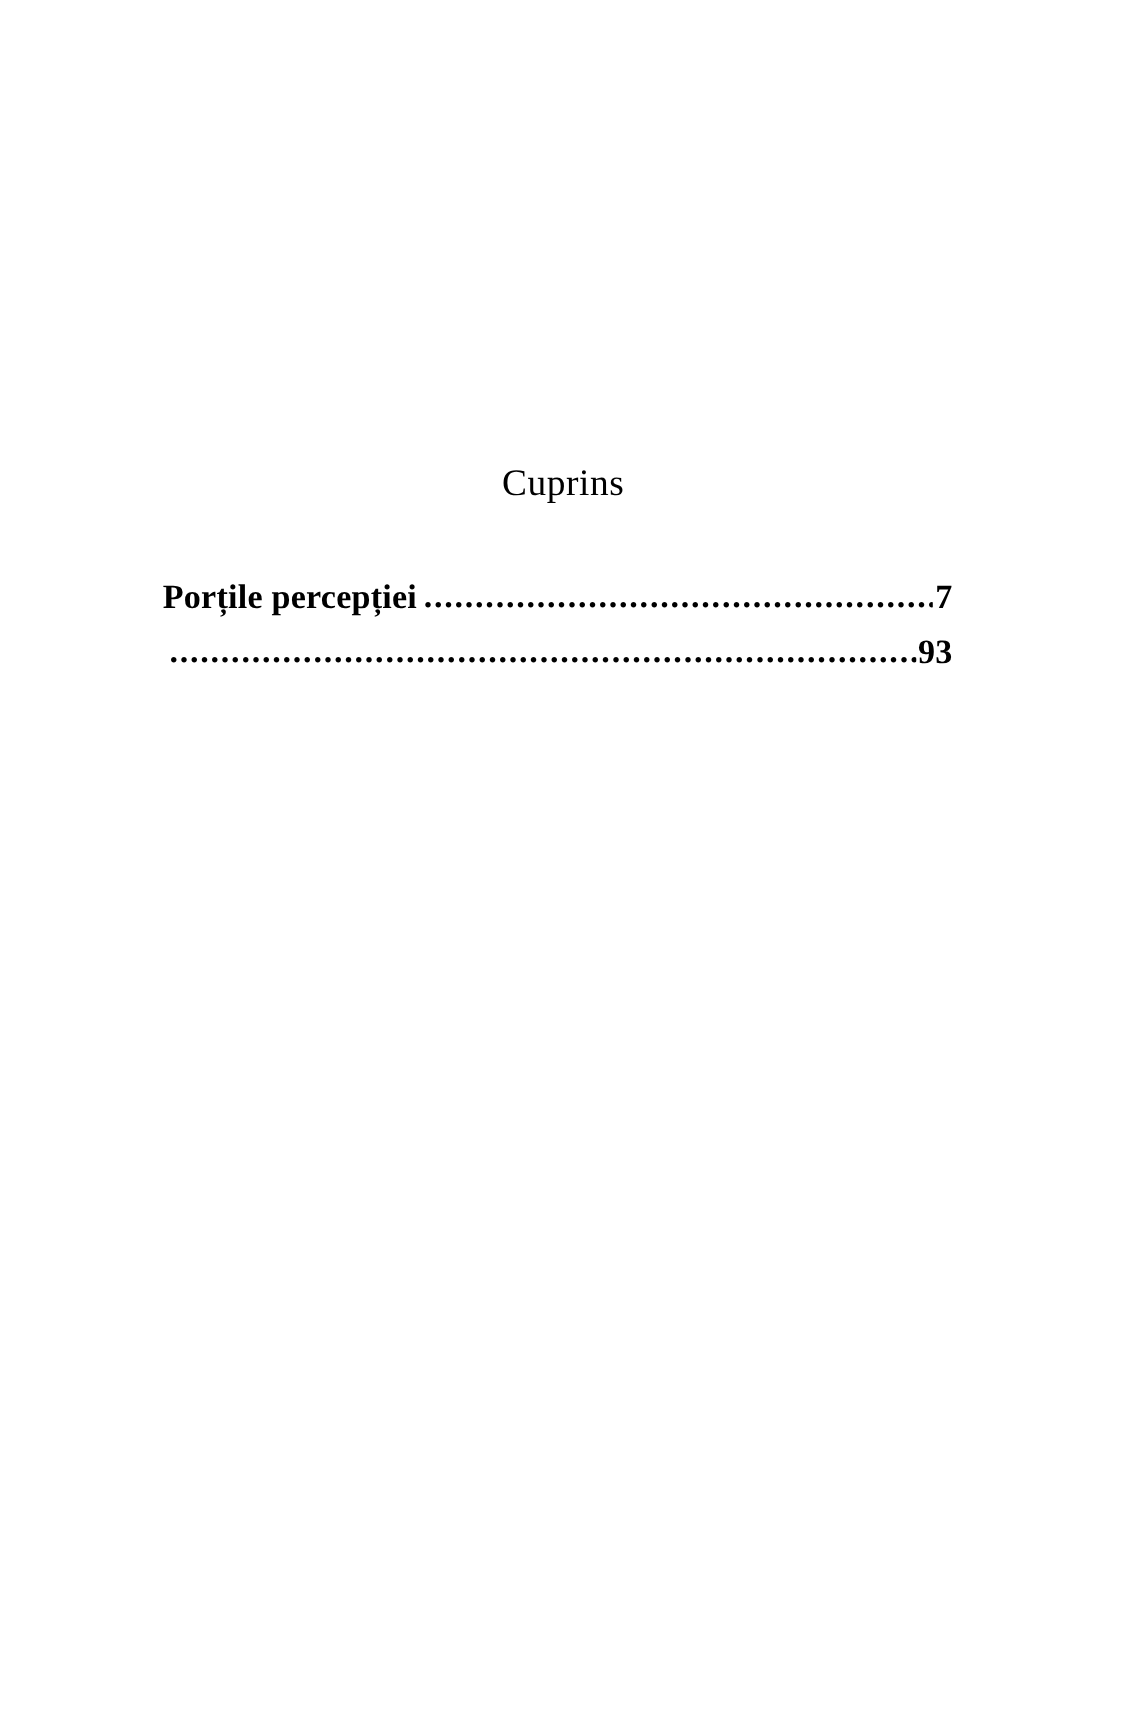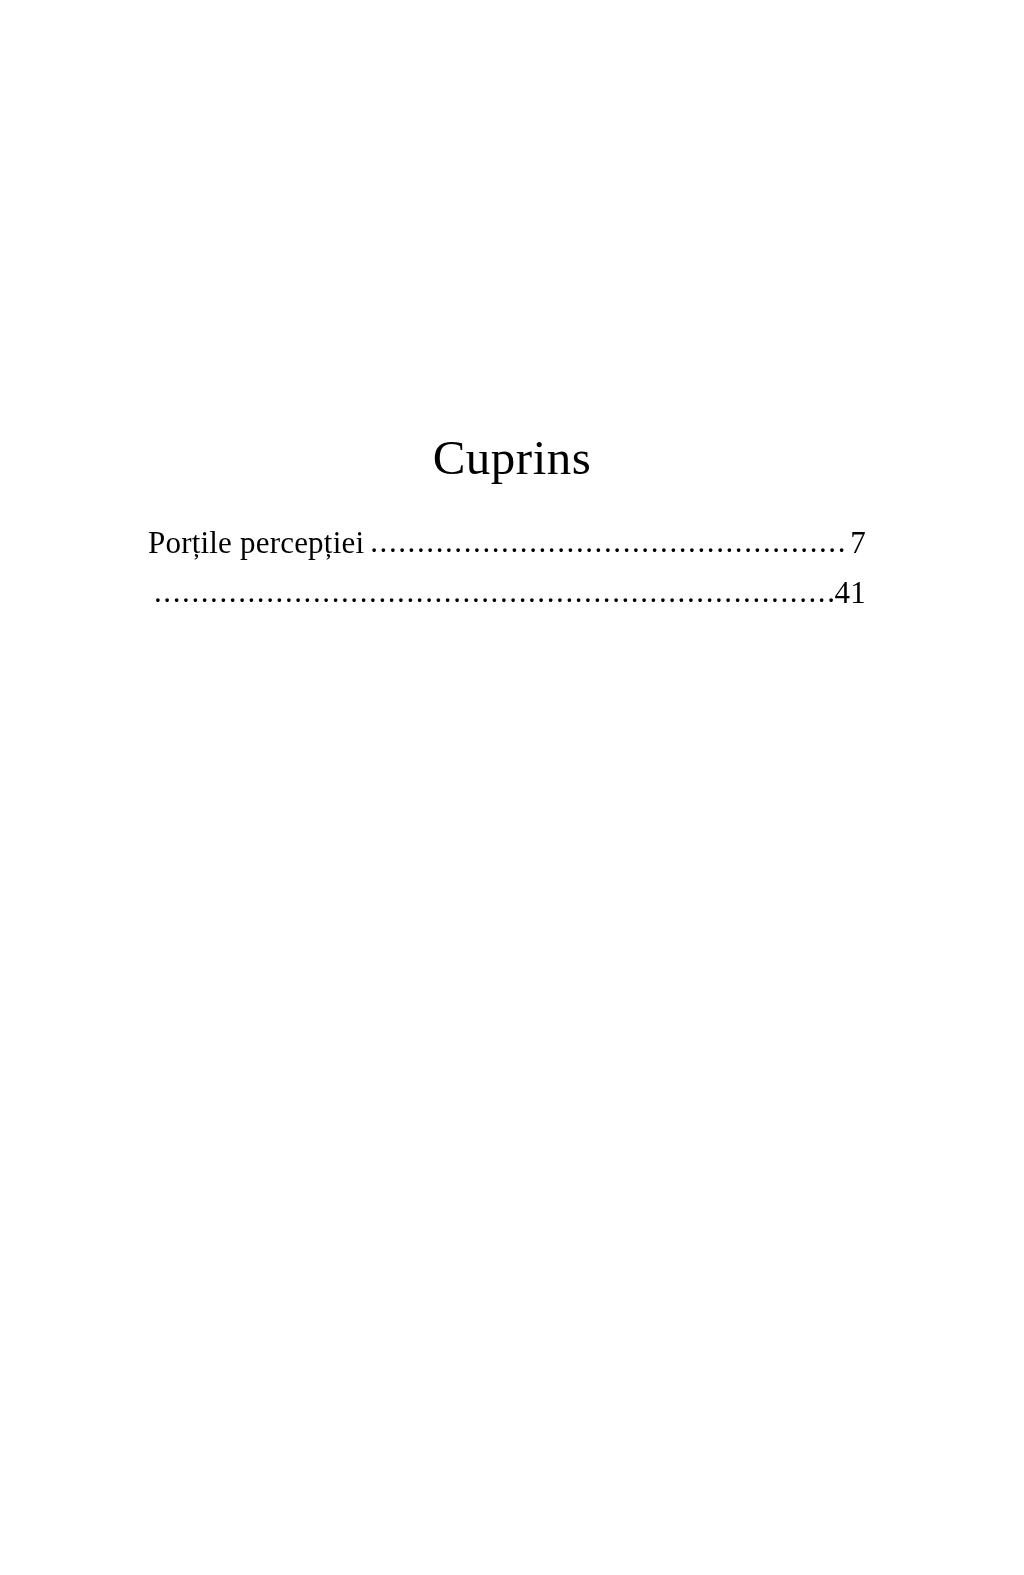--- a/index.html
+++ b/index.html
@@ -24,31 +24,32 @@
     height: 1575px;
     background: #ffffff;
   }
 
   .toc-title {
     position: absolute;
     top: 398px;
     left: 0;
     width: 1024px;
     text-align: center;
-    font-size: 49px;
+    font-size: 34px;
     font-weight: 400;
     letter-spacing: 0.5px;
     line-height: 1.1;
   }
 
   .toc-list {
     position: absolute;
     top: 518px;
     left: 148px;
     width: 718px;
+    font-weight: bold;
   }
 
   .toc-entry {
     display: flex;
     align-items: baseline;
     font-size: 31px;
     line-height: 1.62;
     white-space: nowrap;
   }
 
@@ -85,18 +86,18 @@
   <div class="toc-list">
 
     <div class="toc-entry">
       <span class="entry-label">Porțile percepției</span>
       <span class="leader">..................................................................................................</span>
       <span class="entry-page">7</span>
     </div>
 
     <div class="toc-entry">
       <span class="leader">..................................................................................................</span>
-      <span class="entry-page">41</span>
+      <span class="entry-page">93</span>
     </div>
 
   </div>
 
 </div>
 
 </body></html>

